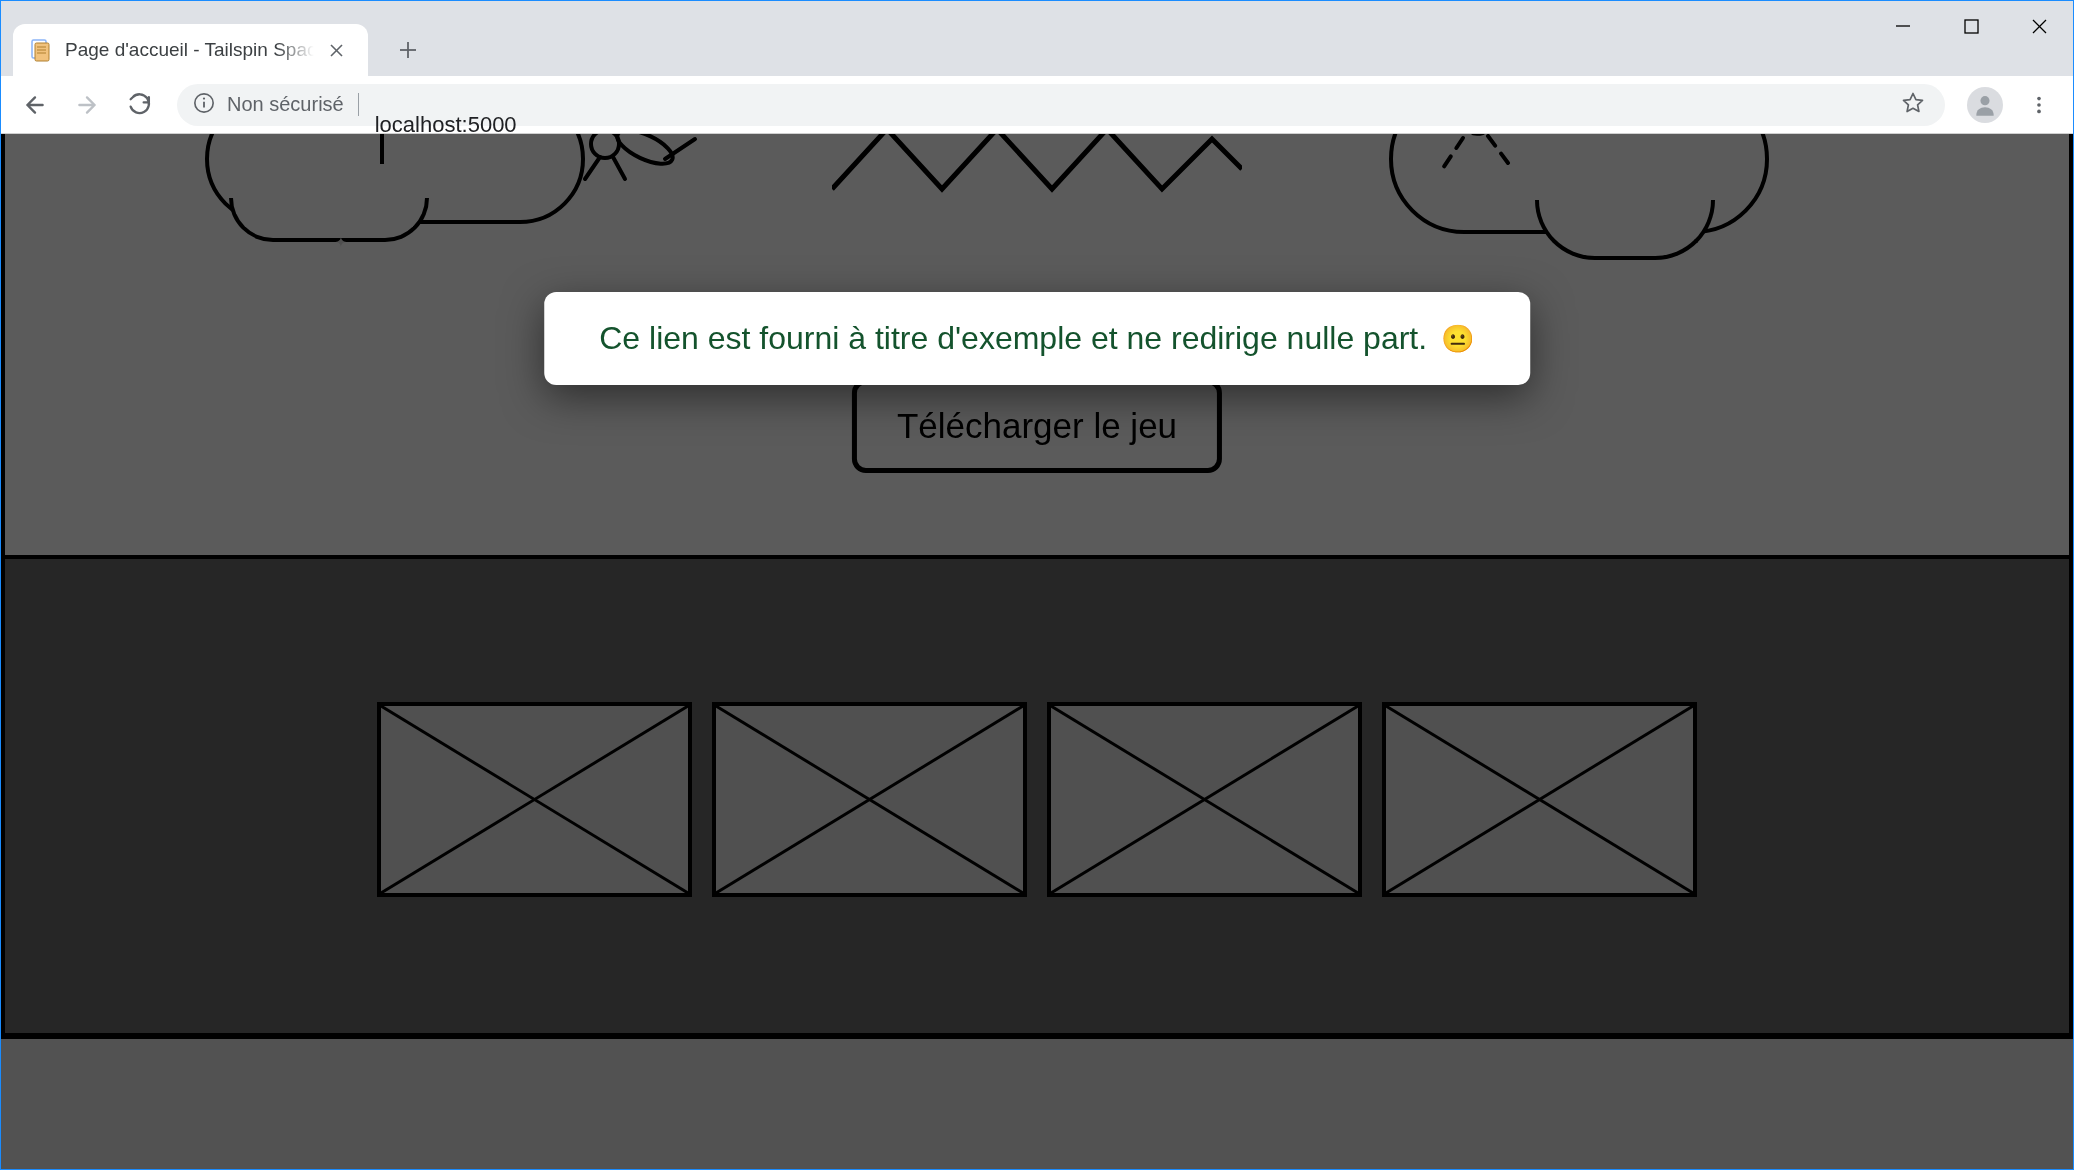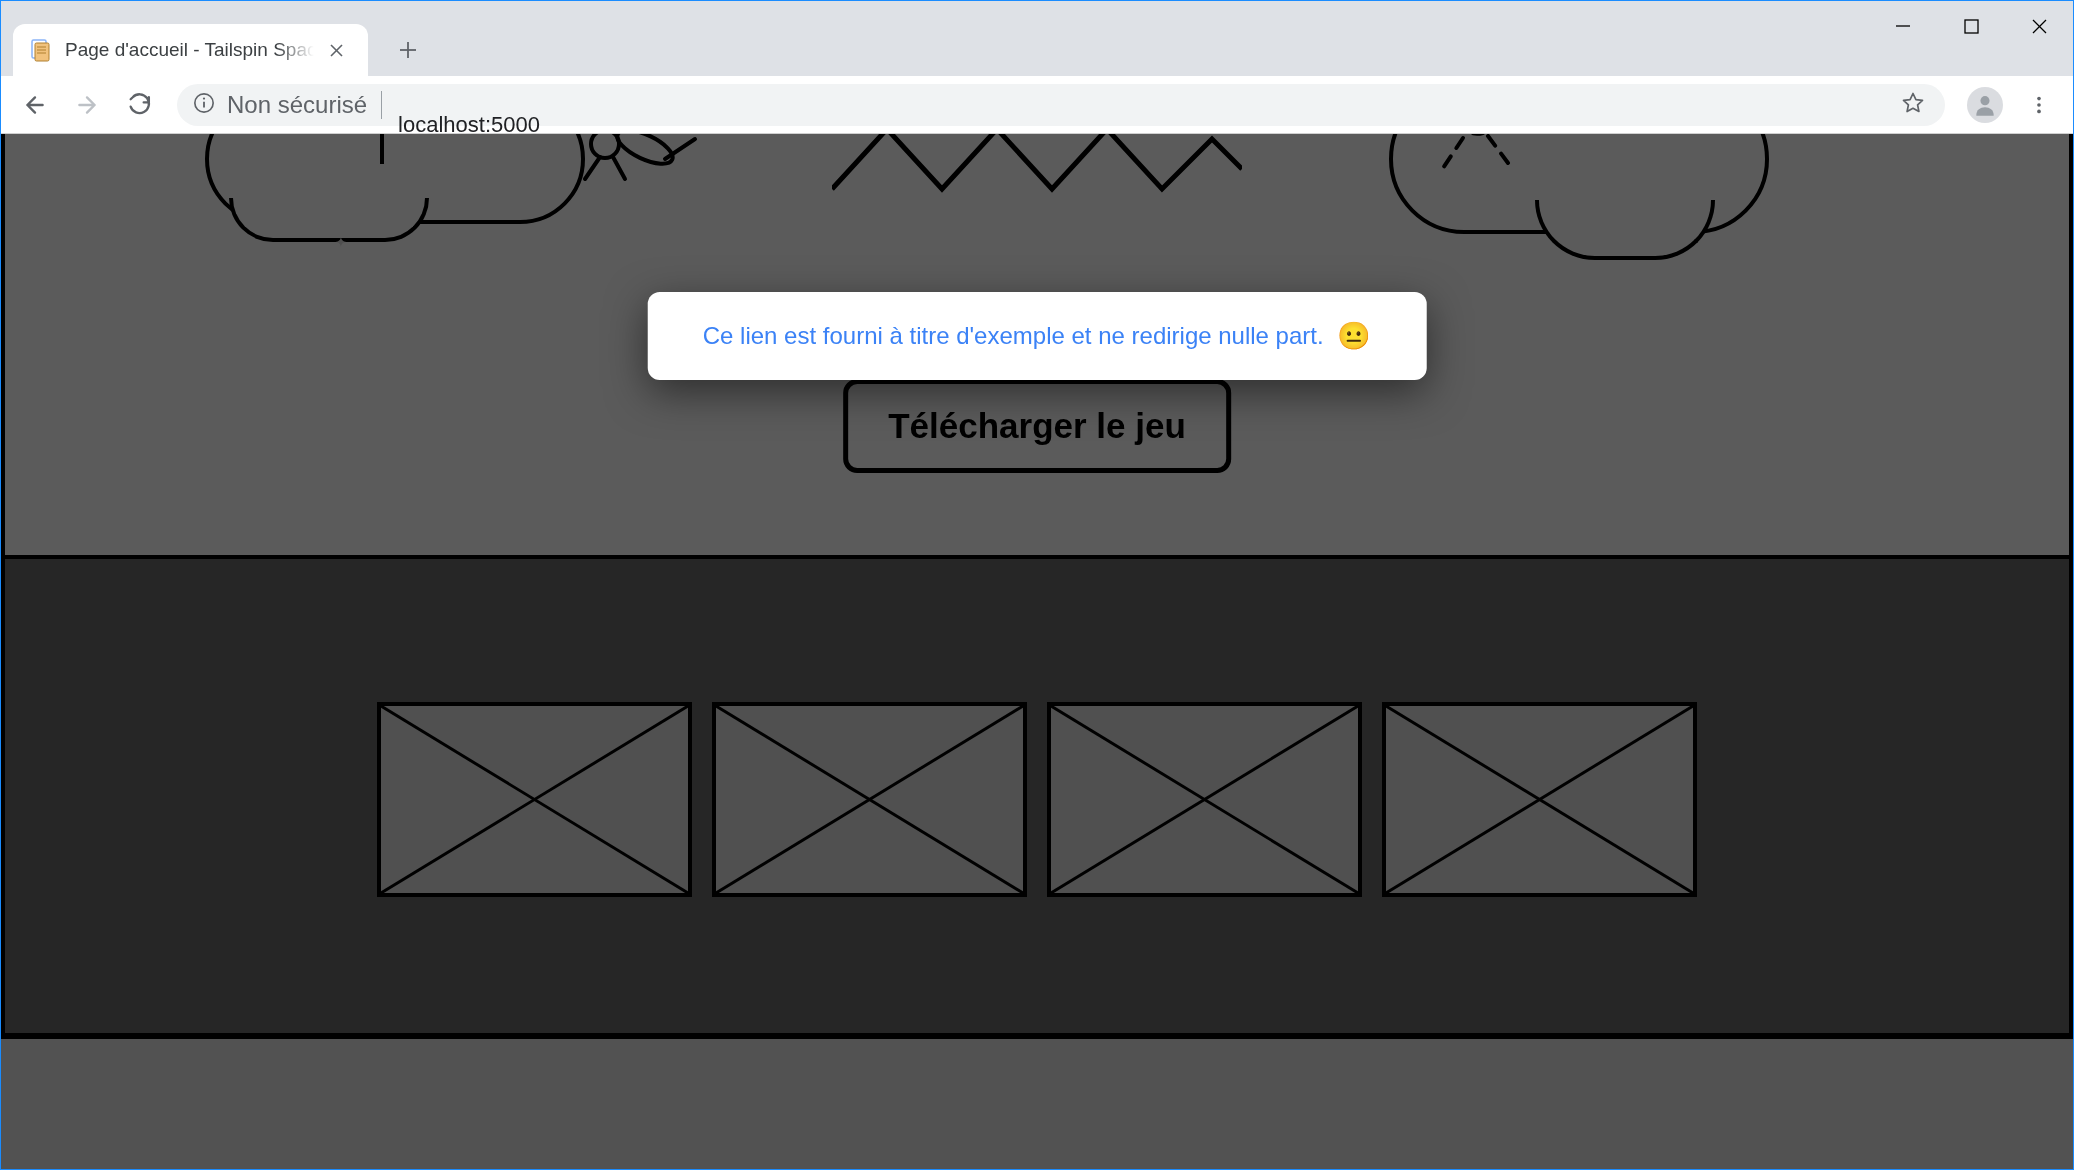--- a/index.html
+++ b/index.html
@@ -143,21 +143,21 @@
       gap: 12px;
     }
     
     .site-info-icon {
       color: #5f6368;
       flex-shrink: 0;
     }
     
     .security-text {
       color: #5f6368;
-      font-size: 24px;
+      font-size: 20px;
       padding-right: 14px;
       border-right: 1.5px solid #9aa0a6;
       text-align: right;
     }
     
     .url-text {
       color: #202124;
       font-size: 22px;
       flex: 1;
       padding-left: 4px;
@@ -295,21 +295,21 @@
     .download-btn {
       position: absolute;
       left: 50%;
       top: 245px;
       transform: translateX(-50%);
       background: transparent;
       border: 5px solid #000;
       border-radius: 14px;
       padding: 22px 40px;
       font-size: 35px;
-      font-weight: 700;
+      font-weight: 400;
       color: #000;
       cursor: pointer;
       font-family: inherit;
     }
     
     .gallery-section {
       background: #424242;
       border: 4px solid #000;
       border-top: none;
       border-bottom: none;
@@ -362,22 +362,22 @@
       padding: 28px 55px;
       box-shadow: 0 12px 40px rgba(0,0,0,0.5);
       z-index: 10;
       display: flex;
       align-items: center;
       gap: 14px;
       white-space: nowrap;
     }
     
     .toast-text {
-      font-size: 24px;
-      color: #3b82f6;
+      font-size: 32px;
+      color: #14532d;
     }
     
     .toast-emoji {
       font-size: 27px;
     }
     
     .star-sparkle {
       position: absolute;
       left: 330px;
       top: 100px;

